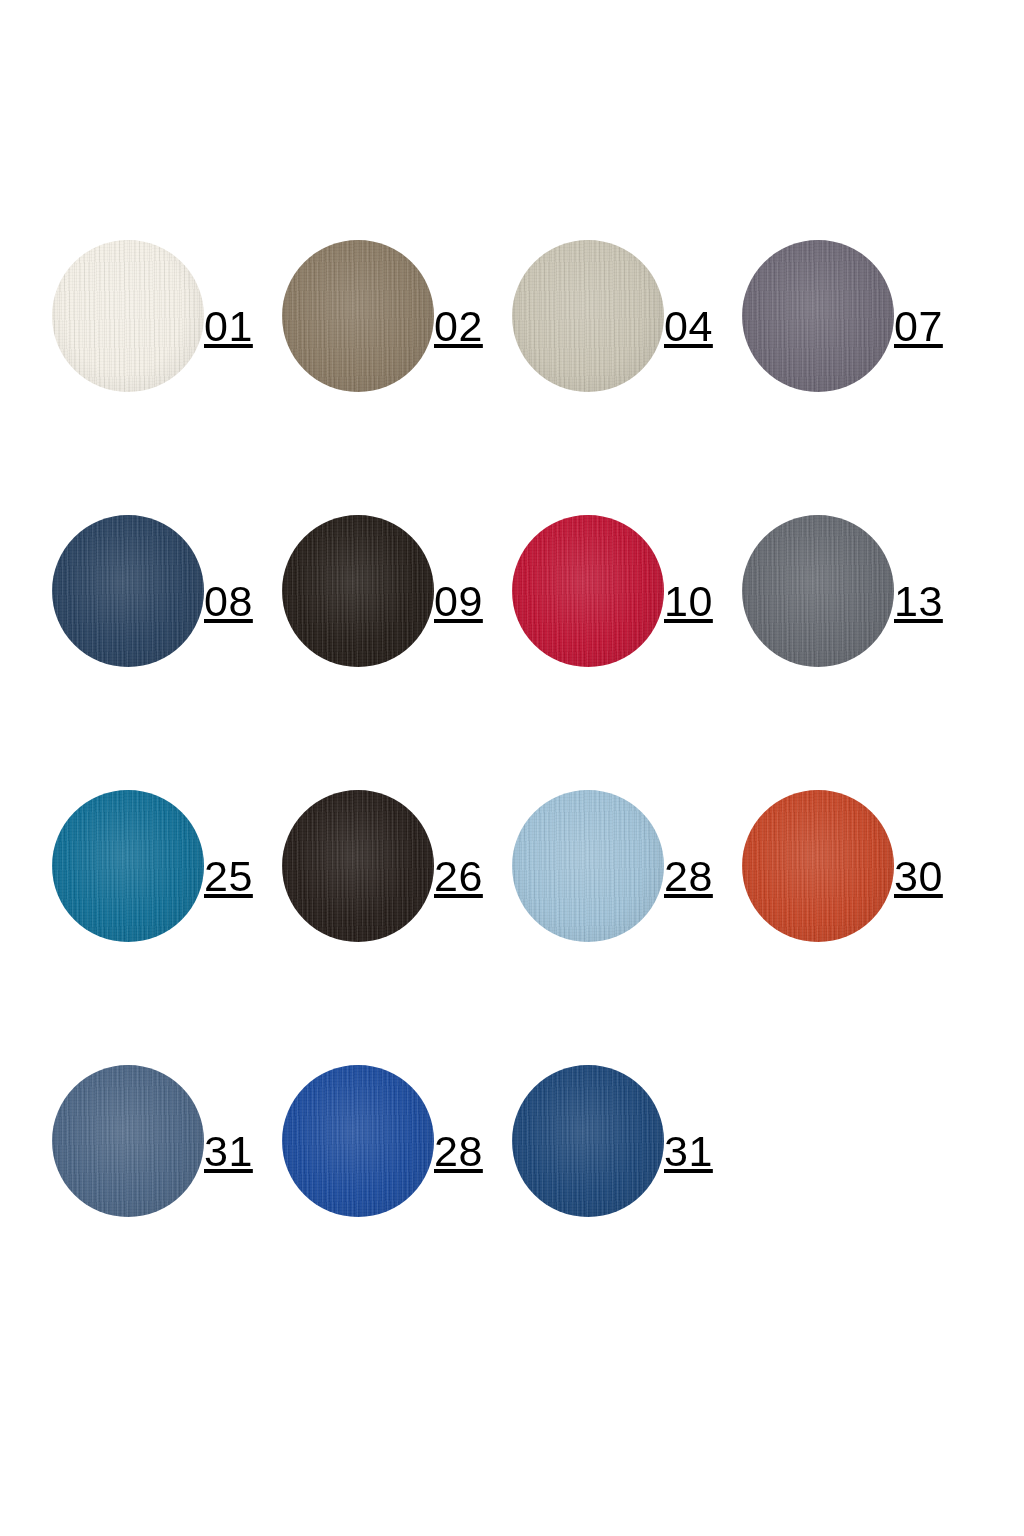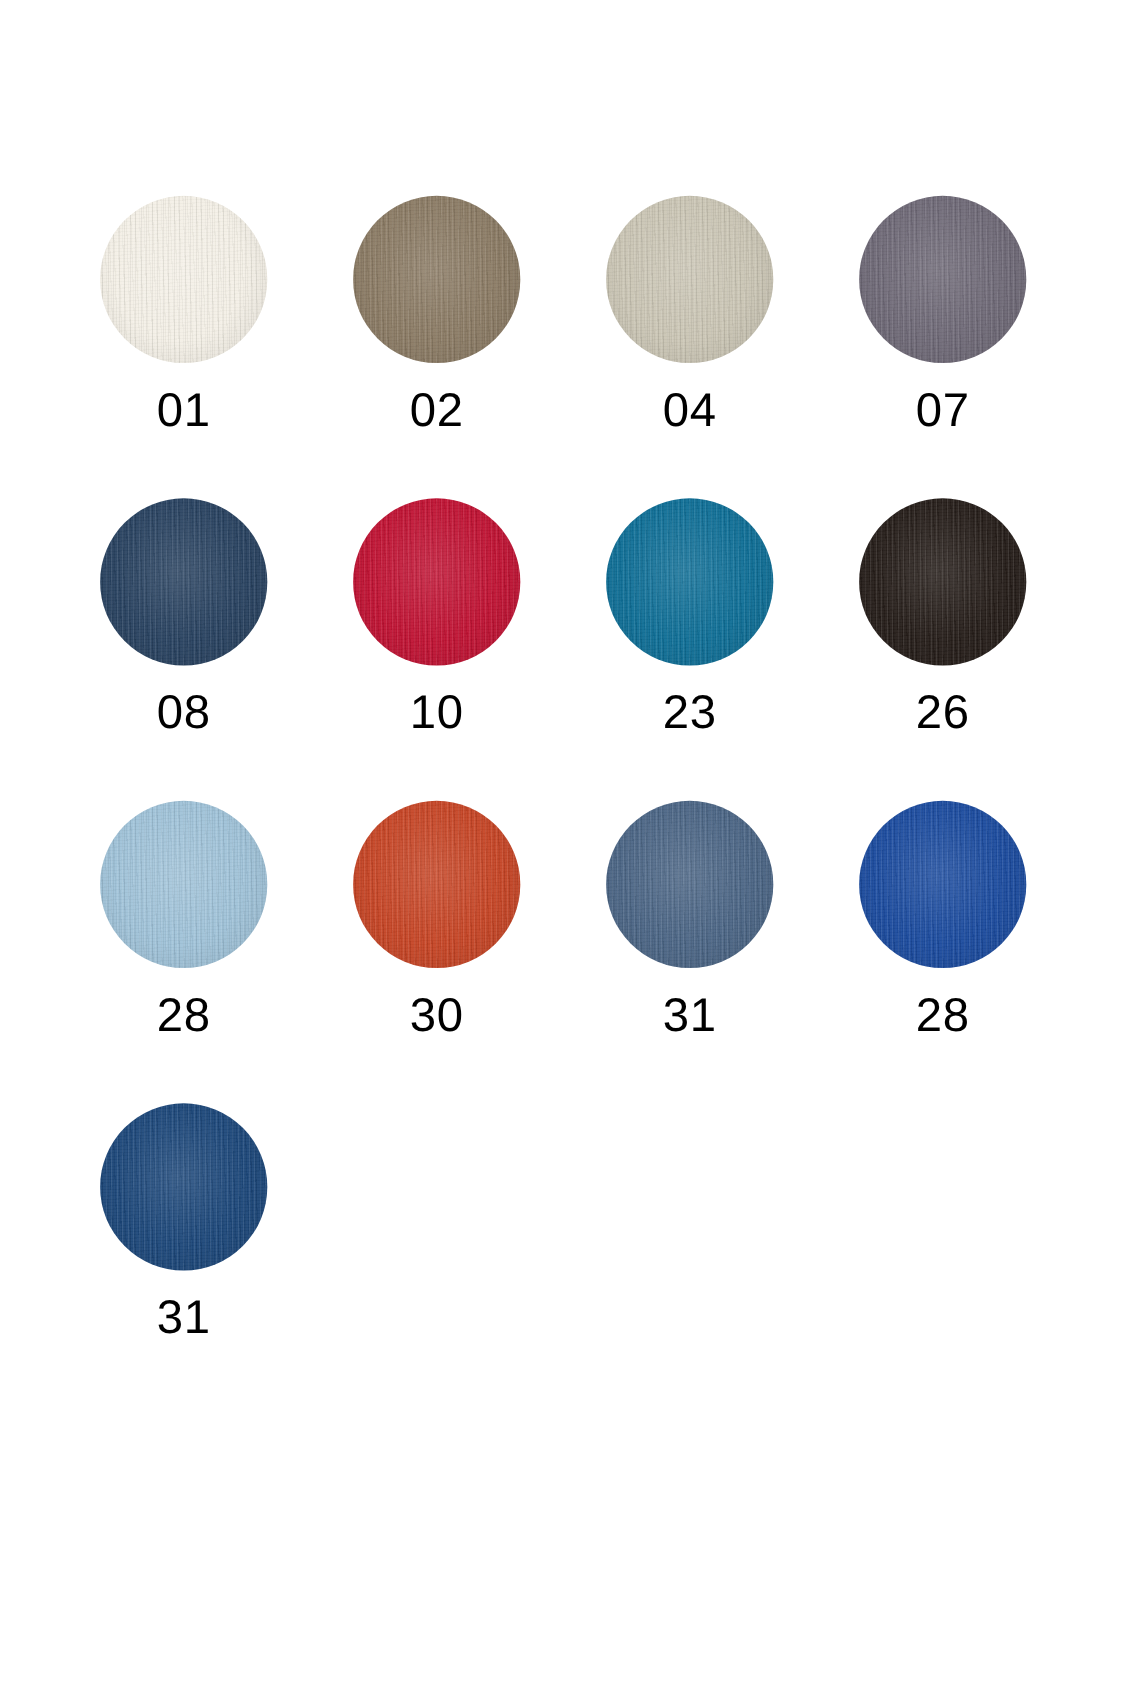--- a/index.html
+++ b/index.html
@@ -32,23 +32,23 @@
     grid-template-rows: repeat(5, 275px);
     justify-content: center;
     align-content: start;
     padding-top: 178px;
     box-sizing: border-box;
   }
 
   .swatch-cell {
     position: relative;
     display: flex;
-    flex-direction: column;
     align-items: center;
     justify-content: flex-start;
+    text-decoration: underline;
   }
 
   .swatch-disc {
     position: relative;
     width: 152px;
     height: 152px;
     border-radius: 50%;
     overflow: hidden;
     background-color: #cccccc;
   }
@@ -131,26 +131,34 @@
       </div>
       <div class="swatch-cell">
         <div class="swatch-disc" style="background-color: rgb(110, 104, 118);"></div>
         <div class="swatch-label">07</div>
       </div>
       <div class="swatch-cell">
         <div class="swatch-disc" style="background-color: rgb(39, 65, 95);"></div>
         <div class="swatch-label">08</div>
       </div>
       <div class="swatch-cell">
+        <div class="swatch-disc" style="background-color: rgb(35, 28, 23);"></div>
+        <div class="swatch-label">09</div>
+      </div>
+      <div class="swatch-cell">
         <div class="swatch-disc" style="background-color: rgb(192, 17, 50);"></div>
         <div class="swatch-label">10</div>
       </div>
       <div class="swatch-cell">
+        <div class="swatch-disc" style="background-color: rgb(100, 104, 112);"></div>
+        <div class="swatch-label">13</div>
+      </div>
+      <div class="swatch-cell">
         <div class="swatch-disc" style="background-color: rgb(13, 110, 150);"></div>
-        <div class="swatch-label">23</div>
+        <div class="swatch-label">25</div>
       </div>
       <div class="swatch-cell">
         <div class="swatch-disc" style="background-color: rgb(36, 28, 24);"></div>
         <div class="swatch-label">26</div>
       </div>
       <div class="swatch-cell">
         <div class="swatch-disc" style="background-color: rgb(159, 194, 216);"></div>
         <div class="swatch-label">28</div>
       </div>
       <div class="swatch-cell">

